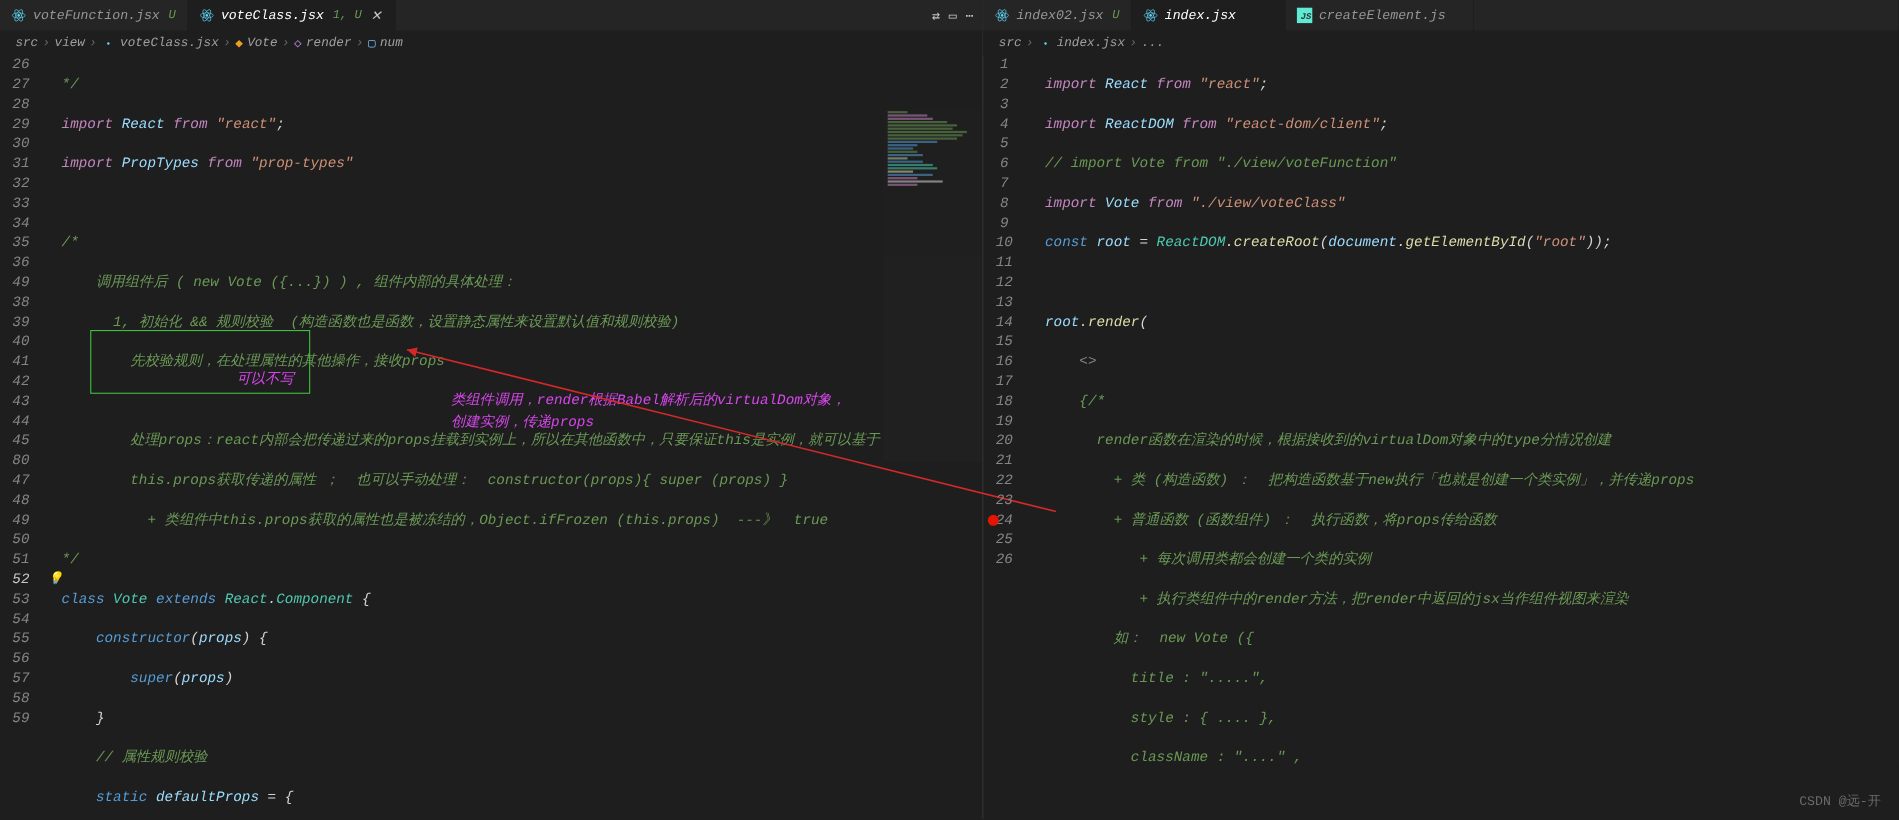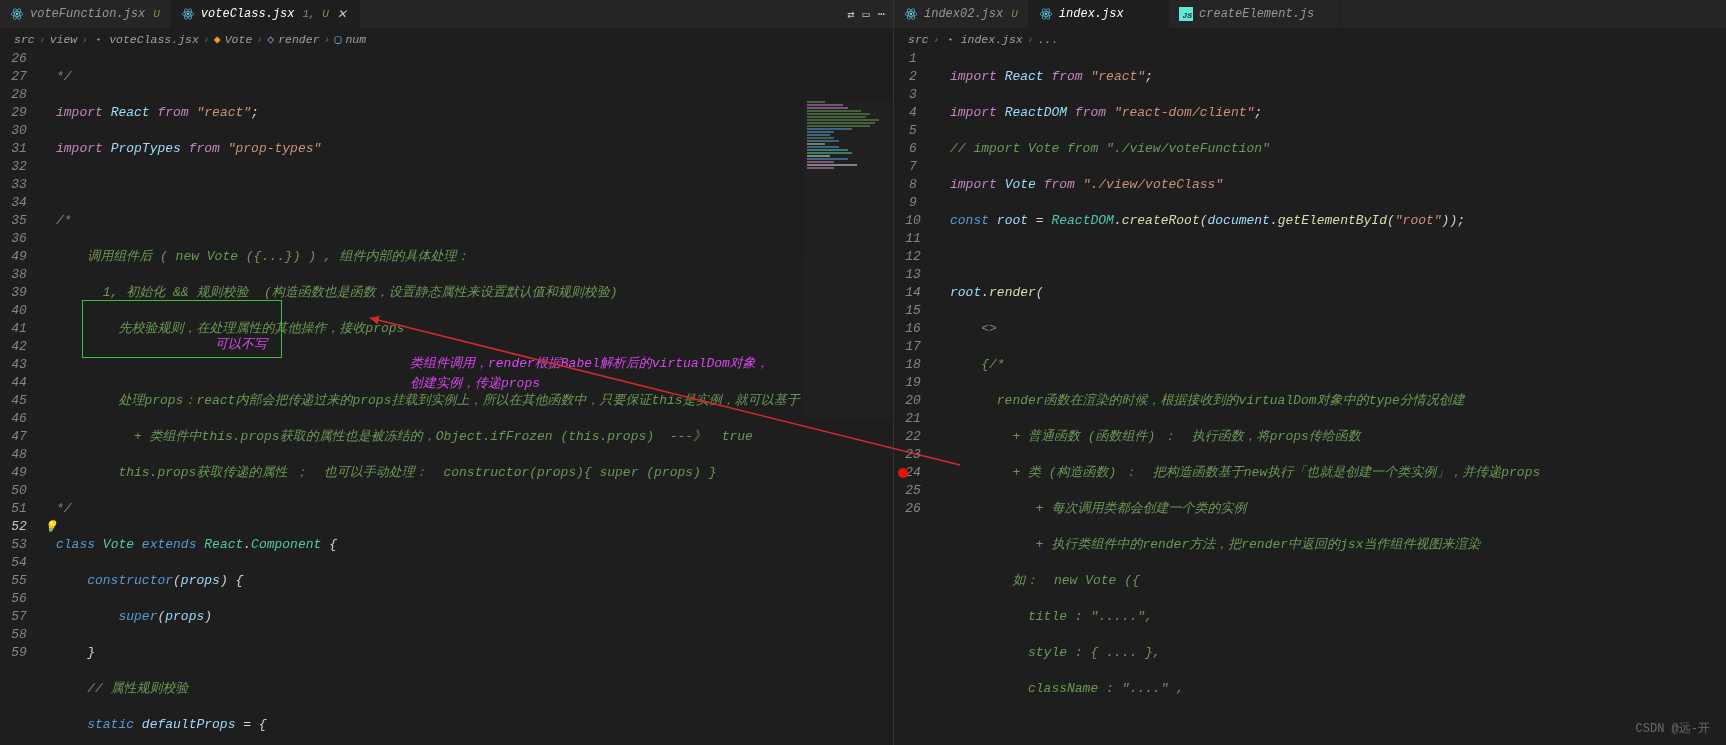--- a/index.html
+++ b/index.html
@@ -198,21 +198,21 @@
         <div class="ln">36</div>
         <div class="ln">49</div>
       <div class="ln">38</div>
         <div class="ln">39</div>
         <div class="ln">40</div>
         <div class="ln">41</div>
       <div class="ln">42</div>
         <div class="ln">43</div>
         <div class="ln">44</div>
         <div class="ln">45</div>
-      <div class="ln">46</div>
+      <div class="ln">80</div>
         <div class="ln">47</div>
         <div class="ln">48</div>
         <div class="ln">49</div>
       <div class="ln">50</div>
         <div class="ln">51</div>
         <div class="ln hl">52</div>
         <div class="ln">53</div>
       <div class="ln">54</div>
         <div class="ln">55</div>
         <div class="ln">56</div>
@@ -225,22 +225,22 @@
 <div class="line"><span class="c">*/</span></div>
 <div class="line"><span class="k">import</span> <span class="v">React</span> <span class="k">from</span> <span class="s">"react"</span>;</div>
 <div class="line"><span class="k">import</span> <span class="v">PropTypes</span> <span class="k">from</span> <span class="s">"prop-types"</span></div>
 <div class="line"></div>
 <div class="line"><span class="c">/*</span></div>
 <div class="line"><span class="c">    调用组件后 ( new Vote ({...}) ) , 组件内部的具体处理：</span></div>
 <div class="line"><span class="c">      1, 初始化 &amp;&amp; 规则校验  (构造函数也是函数，设置静态属性来设置默认值和规则校验)</span></div>
 <div class="line"><span class="c">        先校验规则，在处理属性的其他操作，接收props</span></div>
 <div class="line"></div>
 <div class="line"><span class="c">        处理props：react内部会把传递过来的props挂载到实例上，所以在其他函数中，只要保证this是实例，就可以基于</span></div>
+<div class="line"><span class="c">        this.props获取传递的属性 ；  也可以手动处理：  constructor(props){ super (props) }</span></div>
 <div class="line"><span class="c">          + 类组件中this.props获取的属性也是被冻结的，Object.ifFrozen (this.props)  ---》  true</span></div>
-<div class="line"><span class="c">        this.props获取传递的属性 ；  也可以手动处理：  constructor(props){ super (props) }</span></div>
 <div class="line"><span class="c">*/</span></div>
 <div class="line"><span class="cst">class</span> <span class="cl">Vote</span> <span class="cst">extends</span> <span class="cl">React</span>.<span class="cl">Component</span> {</div>
 <div class="line">    <span class="cst">constructor</span>(<span class="v">props</span>) {</div>
 <div class="line">        <span class="cst">super</span>(<span class="v">props</span>)</div>
 <div class="line">    }</div>
 <div class="line">    <span class="c">// 属性规则校验</span></div>
 <div class="line">    <span class="cst">static</span> <span class="v">defaultProps</span> = {</div>
 
 
 
@@ -376,22 +376,22 @@
 <div class="line"><span class="k">import</span> <span class="v">React</span> <span class="k">from</span> <span class="s">"react"</span>;</div>
 <div class="line"><span class="k">import</span> <span class="v">ReactDOM</span> <span class="k">from</span> <span class="s">"react-dom/client"</span>;</div>
 <div class="line"><span class="c">// import Vote from "./view/voteFunction"</span></div>
 <div class="line"><span class="k">import</span> <span class="v">Vote</span> <span class="k">from</span> <span class="s">"./view/voteClass"</span></div>
 <div class="line"><span class="cst">const</span> <span class="v">root</span> = <span class="cl">ReactDOM</span>.<span class="fn">createRoot</span>(<span class="v">document</span>.<span class="fn">getElementById</span>(<span class="s">"root"</span>));</div>
 <div class="line"></div>
 <div class="line"><span class="v">root</span>.<span class="fn">render</span>(</div>
 <div class="line">    <span class="tag">&lt;&gt;</span></div>
 <div class="line">    <span class="c">{/*</span></div>
 <div class="line"><span class="c">      render函数在渲染的时候，根据接收到的virtualDom对象中的type分情况创建</span></div>
+<div class="line"><span class="c">        + 类 (构造函数) ：  把构造函数基于new执行「也就是创建一个类实例」，并传递props</span></div>
 <div class="line"><span class="c">        + 普通函数 (函数组件) ：  执行函数，将props传给函数</span></div>
-<div class="line"><span class="c">        + 类 (构造函数) ：  把构造函数基于new执行「也就是创建一个类实例」，并传递props</span></div>
 <div class="line"><span class="c">           + 每次调用类都会创建一个类的实例</span></div>
 <div class="line"><span class="c">           + 执行类组件中的render方法，把render中返回的jsx当作组件视图来渲染</span></div>
 <div class="line"><span class="c">        如：  new Vote ({</span></div>
 <div class="line"><span class="c">          title : ".....",</span></div>
 <div class="line"><span class="c">          style : { .... },</span></div>
 <div class="line"><span class="c">          className : "...." ,</span></div>
 
 
 
 

